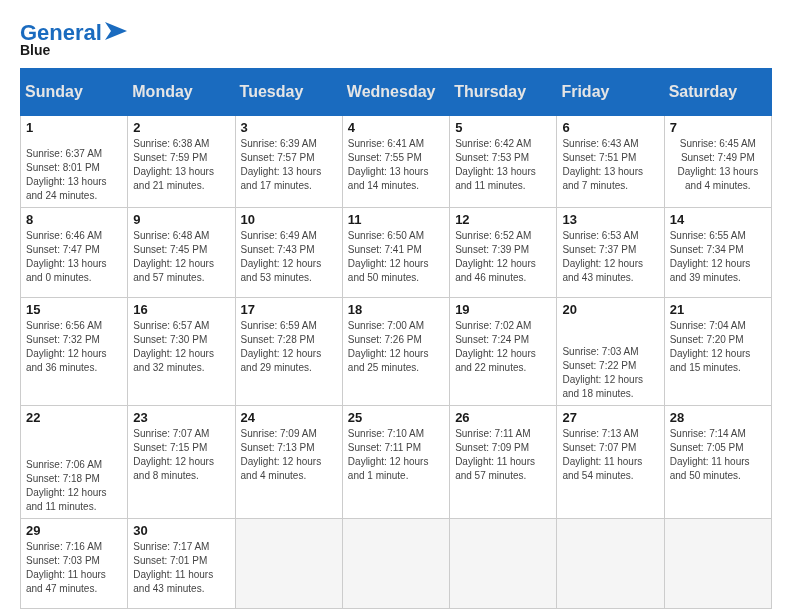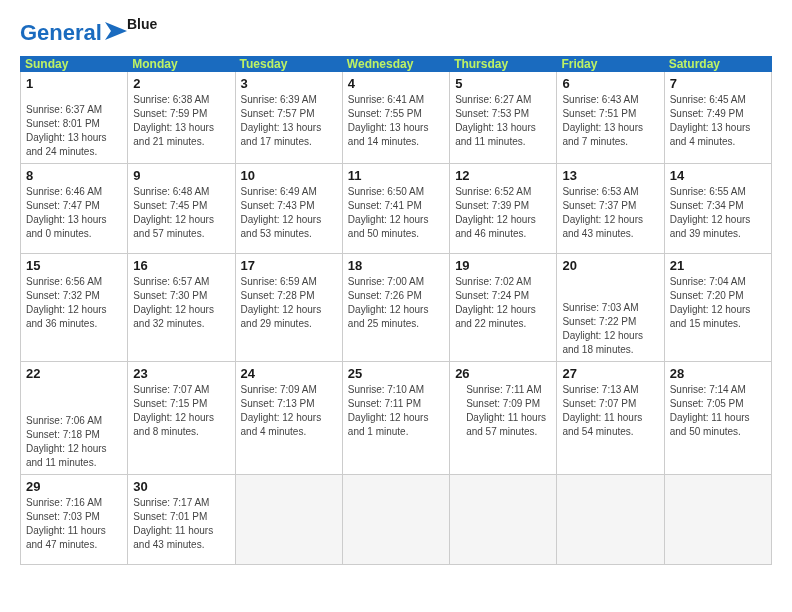--- a/index.html
+++ b/index.html
@@ -11,21 +11,21 @@
       padding: 20px;
     }
     .header-area {
       display: flex;
       justify-content: space-between;
       align-items: flex-start;
       margin-bottom: 10px;
     }
     .logo {
       display: flex;
-      flex-direction: row;
+      flex-direction: column;
       align-items: flex-start;
     }
     .title-area {
       text-align: right;
     }
     .month-title {
       font-size: 36px;
       font-weight: bold;
       color: #1a1a1a;
     }
@@ -33,23 +33,23 @@
       font-size: 16px;
       color: #555;
     }
     .calendar {
       width: 100%;
       border-collapse: collapse;
       table-layout: fixed;
     }
     .calendar th {
       background: #1a6bbf;
-      color: #bef264;
-      padding: 0 4px;
-      font-size: 12px;
+      color: #e5e5e5;
+      padding: 14px 4px;
+      font-size: 16px;
       font-weight: bold;
       text-align: left;
       border: 1px solid #1a6bbf;
     }
     .calendar td {
       border: 1px solid #ccc;
       vertical-align: top;
       padding: 4px 5px;
       font-size: 10px;
       color: #333;
@@ -128,35 +128,35 @@
         </td>
         <td>
           <span class="day-num">4</span>
           <div class="day-info" style="white-space: pre-line;">Sunrise: 6:41 AM
 Sunset: 7:55 PM
 Daylight: 13 hours
 and 14 minutes.</div>
         </td>
         <td>
           <span class="day-num">5</span>
-          <div class="day-info" style="white-space: pre-line;">Sunrise: 6:27 AM
+          <div class="day-info" style="white-space: pre-line;">Sunrise: 6:42 AM
 Sunset: 7:53 PM
 Daylight: 13 hours
 and 11 minutes.</div>
         </td>
         <td>
           <span class="day-num">6</span>
           <div class="day-info" style="white-space: pre-line;">Sunrise: 6:43 AM
 Sunset: 7:51 PM
 Daylight: 13 hours
 and 7 minutes.</div>
         </td>
         <td>
           <span class="day-num">7</span>
-          <div class="day-info" style="white-space: pre-line;">Sunrise: 6:45 AM
+          <div class="day-info" style="white-space: pre-line; text-align: center;">Sunrise: 6:45 AM
 Sunset: 7:49 PM
 Daylight: 13 hours
 and 4 minutes.</div>
         </td>
       </tr>
       <tr>
         <td>
           <span class="day-num">8</span>
           <div class="day-info" style="white-space: pre-line;">Sunrise: 6:46 AM
 Sunset: 7:47 PM
@@ -281,21 +281,21 @@
         </td>
         <td>
           <span class="day-num">25</span>
           <div class="day-info" style="white-space: pre-line;">Sunrise: 7:10 AM
 Sunset: 7:11 PM
 Daylight: 12 hours
 and 1 minute.</div>
         </td>
         <td>
           <span class="day-num">26</span>
-          <div class="day-info" style="white-space: pre-line; margin-left: 11px;">Sunrise: 7:11 AM
+          <div class="day-info" style="white-space: pre-line;">Sunrise: 7:11 AM
 Sunset: 7:09 PM
 Daylight: 11 hours
 and 57 minutes.</div>
         </td>
         <td>
           <span class="day-num">27</span>
           <div class="day-info" style="white-space: pre-line;">Sunrise: 7:13 AM
 Sunset: 7:07 PM
 Daylight: 11 hours
 and 54 minutes.</div>

